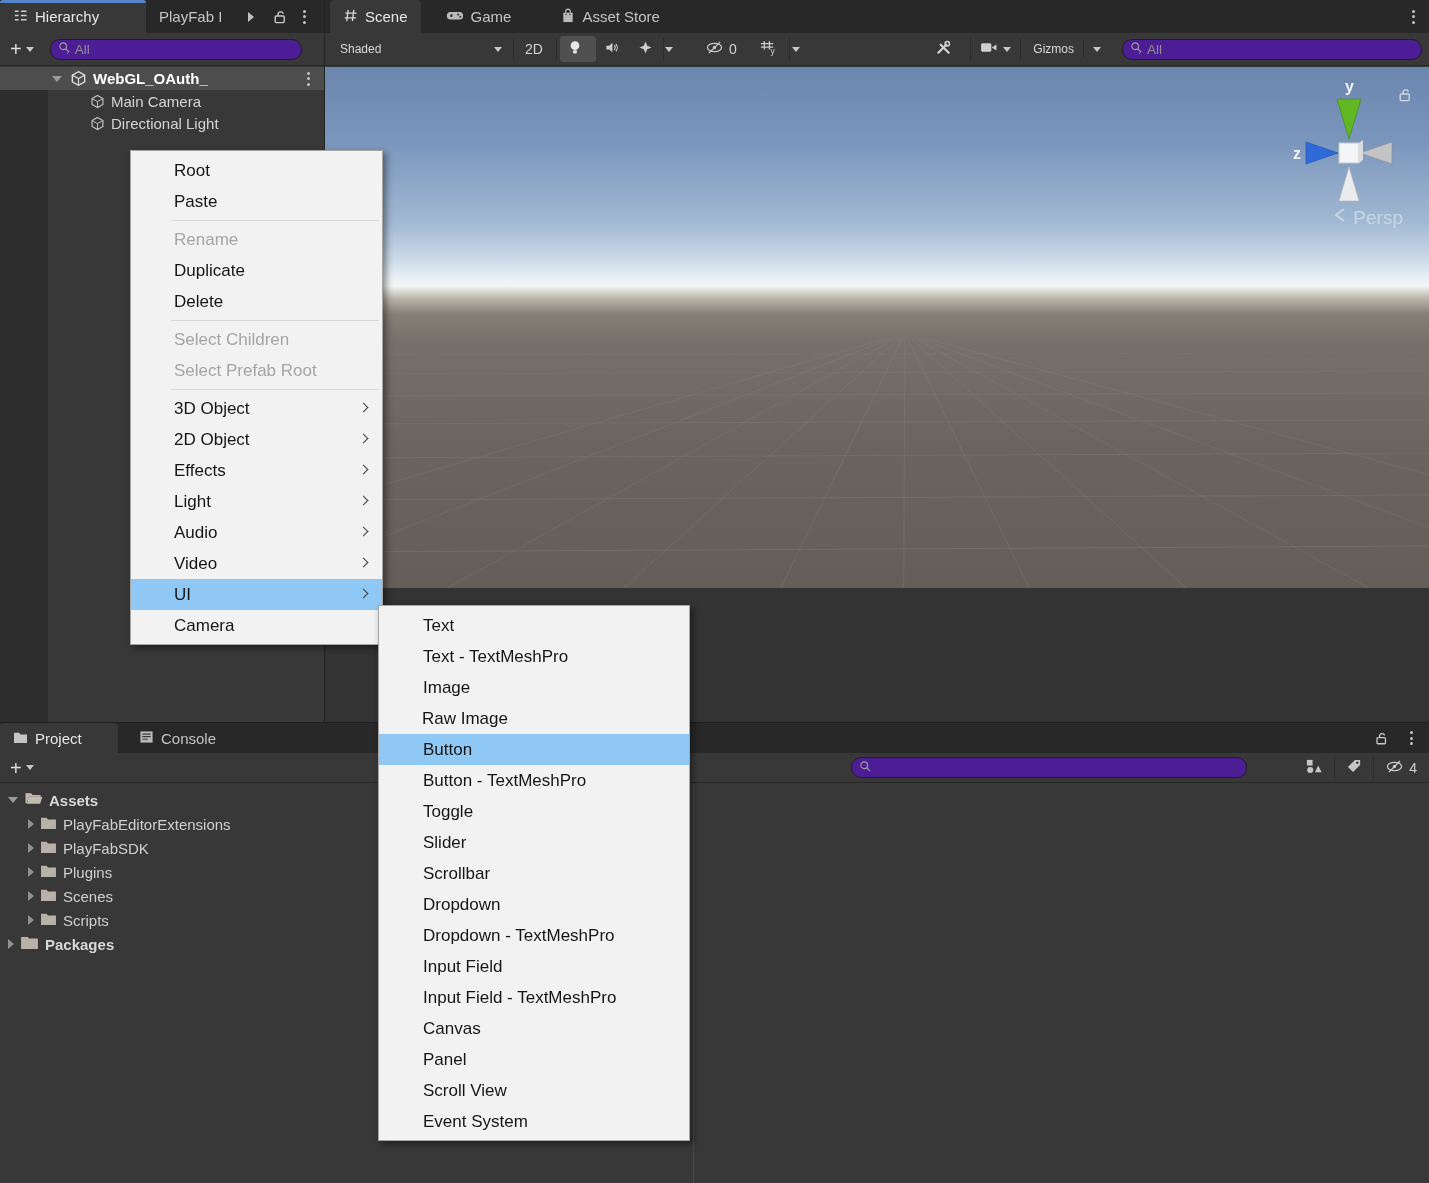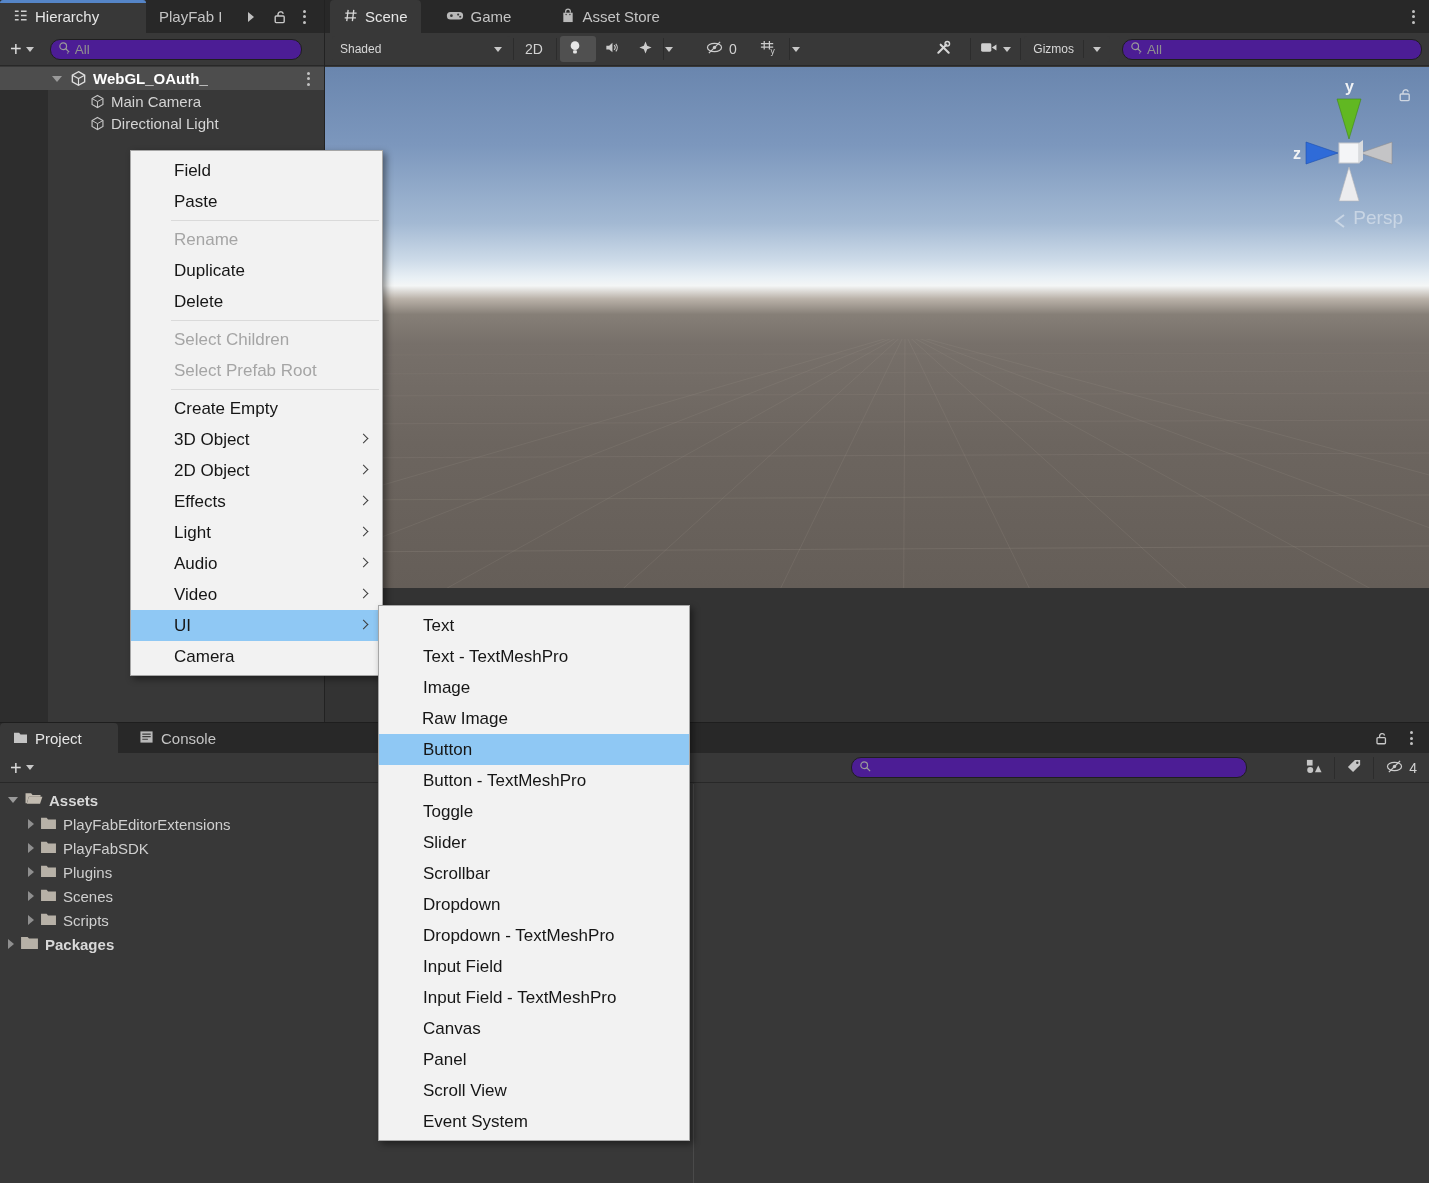--- a/index.html
+++ b/index.html
@@ -34,21 +34,21 @@
 
   
   #scene { position:absolute; left:325px; top:0; width:1104px; height:588px; background:#383838; }
   .tbtn { height:26px; display:flex; align-items:center; justify-content:flex-start; gap:5px; padding:0 8px; color:#d2d2d2; font-size:14px; border-radius:3px; }
   .tbtn.pressed { background:#505050; }
   .tsep { width:1px; height:22px; background:#2c2c2c; margin:0 3px; }
   .ddbtn { height:26px; background:#383838; display:flex; align-items:center; color:#d8d8d8; font-size:12px; gap:8px; padding:0 8px; border-radius:3px; }
   #viewport { position:absolute; left:0; top:67px; right:0; bottom:0; overflow:hidden;
     background:linear-gradient(180deg,#6A86AE 0%,#7C97BD 15%,#A3B9D3 30%,#CCDAE8 37%,#E9F0F5 40.5%,#F4F6F6 42%,#BAB2A9 44.5%,#867F77 47.5%,#77706A 53%,#6C655F 72%,#655E58 100%); }
   #groundgrid { position:absolute; left:0; top:272px; width:1104px; height:384px; }
-  #persp-label { position:absolute; right:26px; top:140px; display:flex; align-items:flex-end; gap:6px; font-size:19px; color:rgba(233,238,244,0.55); }
+  #persp-label { position:absolute; right:26px; top:140px; display:flex; align-items:flex-start; gap:6px; font-size:19px; color:rgba(233,238,244,0.55); }
   #gizmo { position:absolute; right:18px; top:8px; }
   #gizmo-lock { position:absolute; right:16px; top:20px; opacity:.85; }
 
   
   #bottom { position:absolute; left:0; top:722px; width:1429px; height:461px; background:#383838; border-top:1px solid #1e1e1e; }
   #bottom .tabsbar { height:30px; }
   #bottom .toolbar { top:30px; height:30px; }
   #bottom .content { position:absolute; left:0; top:61px; right:0; bottom:0; background:#383838; }
   #proj-divider { position:absolute; left:693px; top:0; bottom:0; width:1px; background:#4a4a4a; }
   .prow { position:absolute; height:24px; display:flex; align-items:center; font-size:15px; color:#cfcfcf; gap:6px; }
@@ -493,31 +493,30 @@
           <svg width="19" height="15" viewBox="0 0 20 16">
               <path d="M1 2h7l1.5 1.8H19V15H1Z" fill="#b7b1a7"></path>
             </svg>
         </span>
         <span>Packages</span>
       </div>
     </div>
   </div>
 
   <div class="lmenu" id="ctx-menu">
-    <div class="mi"><span>Field</span></div>
+    <div class="mi"><span>Root</span></div>
     <div class="mi"><span>Paste</span></div>
     <div class="msep"></div>
     <div class="mi disabled"><span>Rename</span></div>
     <div class="mi"><span>Duplicate</span></div>
     <div class="mi"><span>Delete</span></div>
     <div class="msep"></div>
     <div class="mi disabled"><span>Select Children</span></div>
     <div class="mi disabled"><span>Select Prefab Root</span></div>
     <div class="msep"></div>
-    <div class="mi"><span>Create Empty</span></div>
     <div class="mi"><span>3D Object</span><span class="sub-arrow"></span></div>
     <div class="mi"><span>2D Object</span><span class="sub-arrow"></span></div>
     <div class="mi"><span>Effects</span><span class="sub-arrow"></span></div>
     <div class="mi"><span>Light</span><span class="sub-arrow"></span></div>
     <div class="mi"><span>Audio</span><span class="sub-arrow"></span></div>
     <div class="mi"><span>Video</span><span class="sub-arrow"></span></div>
     <div class="mi hl"><span>UI</span><span class="sub-arrow"></span></div>
     <div class="mi"><span>Camera</span></div>
   </div>
 

